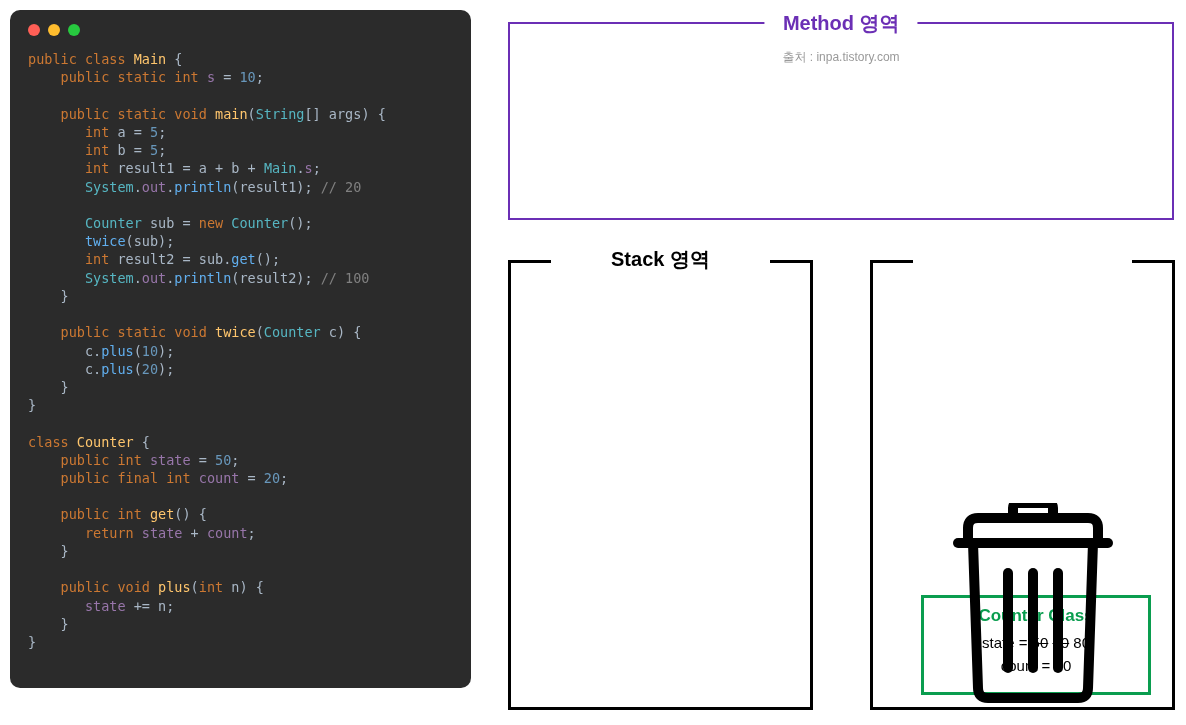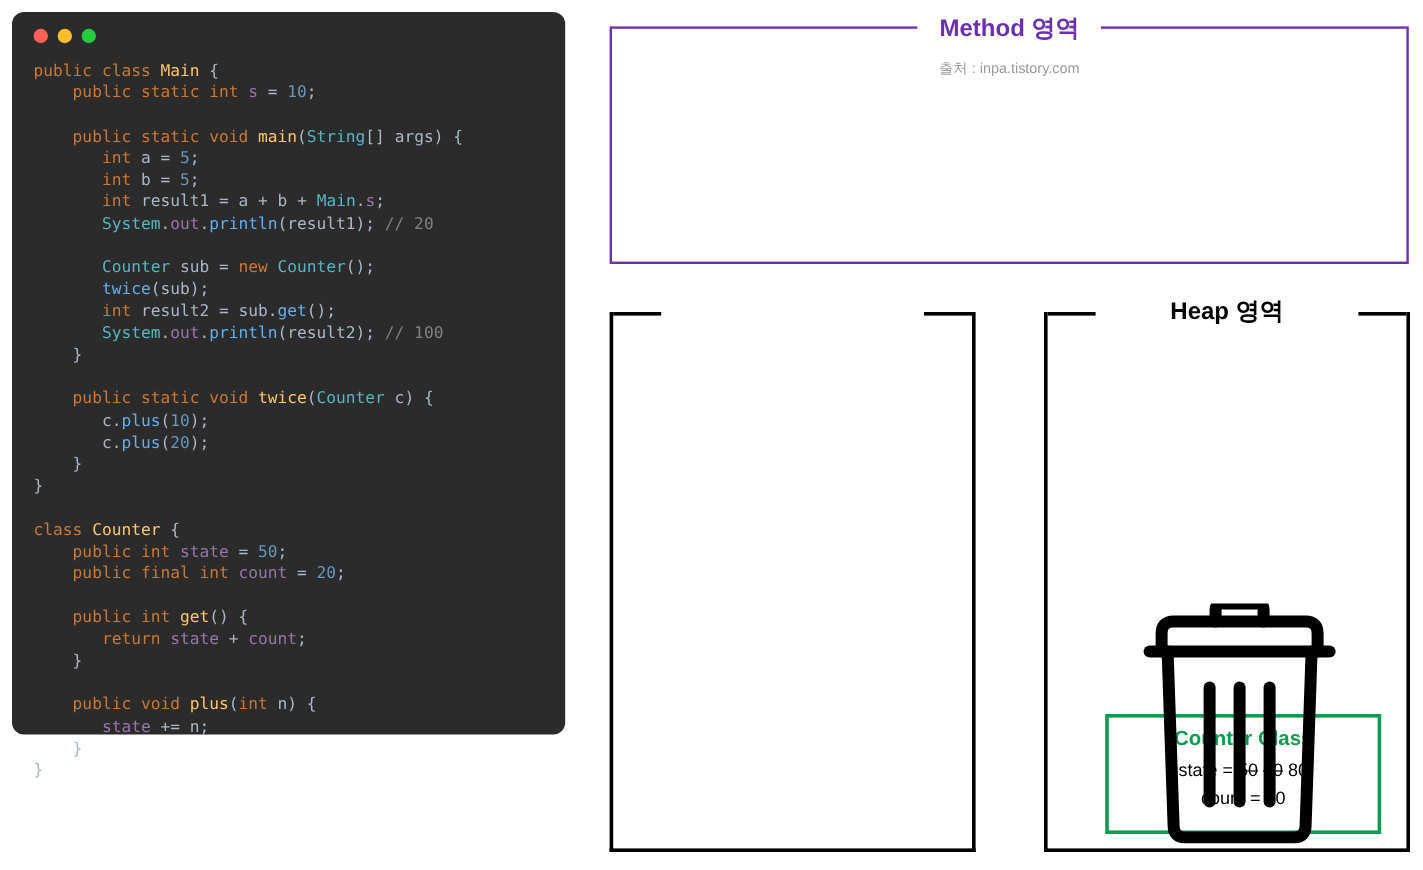--- a/index.html
+++ b/index.html
@@ -10,21 +10,21 @@
   height: 725px;
   position: relative;
 }
 
 
 .code-panel {
   position: absolute;
   left: 10px;
   top: 10px;
   width: 461px;
-  height: 602px;
+  height: 678px;
   background: #2b2b2b;
   border-radius: 10px;
   padding: 14px 18px;
   color: #ccc;
   font-size: 13.5px;
   line-height: 1.35;
 }
 .window-dots { display: flex; gap: 8px; margin-bottom: 14px; }
 .dot { width: 12px; height: 12px; border-radius: 50%; }
 .dot-red { background: #ff5f56; }
@@ -201,28 +201,28 @@
 <div class="method-box">
   <div class="method-label-wrap">
     <div class="method-label">Method 영역</div>
     <div class="method-source">출처 : inpa.tistory.com</div>
   </div>
 </div>
 
 <div class="stack-box">
   <div class="stack-top-left"></div>
   <div class="stack-top-right"></div>
+  <div class="stack-label-wrap">
+    <div class="stack-label">Stack 영역</div>
+  </div>
 </div>
 
 <div class="heap-box">
   <div class="heap-top-left"></div>
   <div class="heap-top-right"></div>
-  <div class="stack-label-wrap">
-    <div class="stack-label">Heap 영역</div>
-  </div>
 
   <div class="counter-obj">
     <div class="counter-title">Counter Class</div>
     <div class="counter-field">
       <span>state = </span><span class="strike">50</span> <span class="strike">60</span> <span>80</span>
     </div>
     <div class="counter-field">
       <span>count = </span><span>20</span>
     </div>
   </div>

